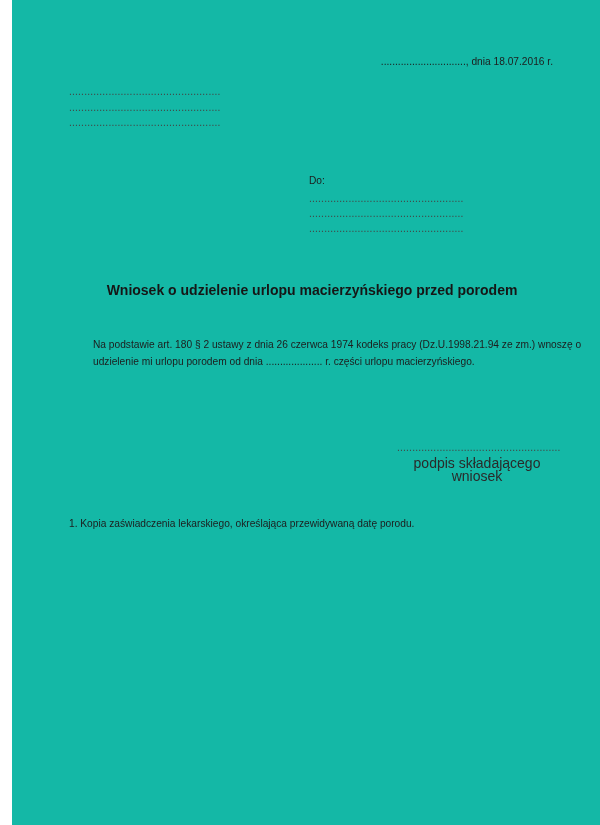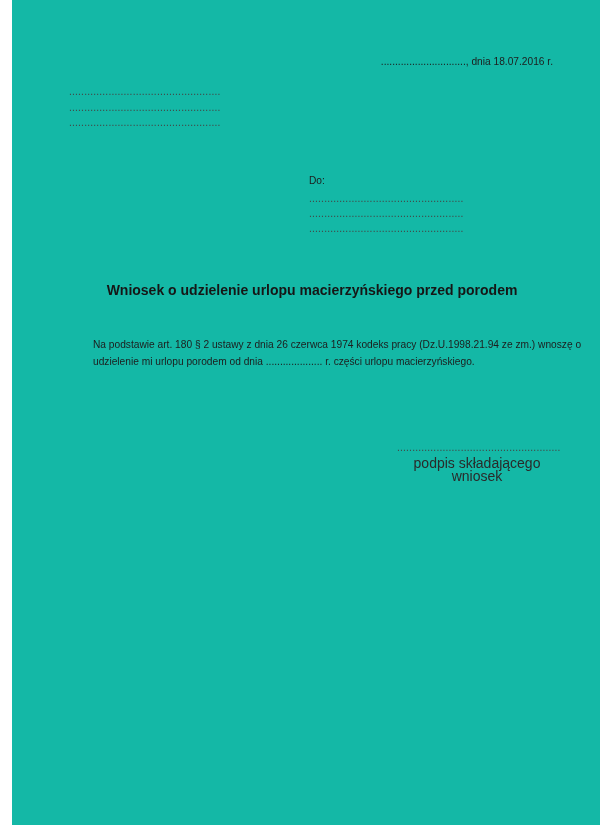--- a/index.html
+++ b/index.html
@@ -120,15 +120,16 @@
     <div class="body-line">Na podstawie art. 180 § 2 ustawy z dnia 26 czerwca 1974 kodeks pracy (Dz.U.1998.21.94 ze zm.) wnoszę o</div>
     <div class="body-line">udzielenie mi urlopu porodem od dnia .................... r. części urlopu macierzyńskiego.</div>
   </div>
 
   <div class="signature-block">
     <div class="dotline">......................................................</div>
     <div class="signature-caption">podpis składającego wniosek</div>
   </div>
 
   <div class="attachments-block">
+    <div class="attachment-item">1. Kopia zaświadczenia lekarskiego, określająca przewidywaną datę porodu.</div>
   </div>
 
 </div>
 
 </body></html>

